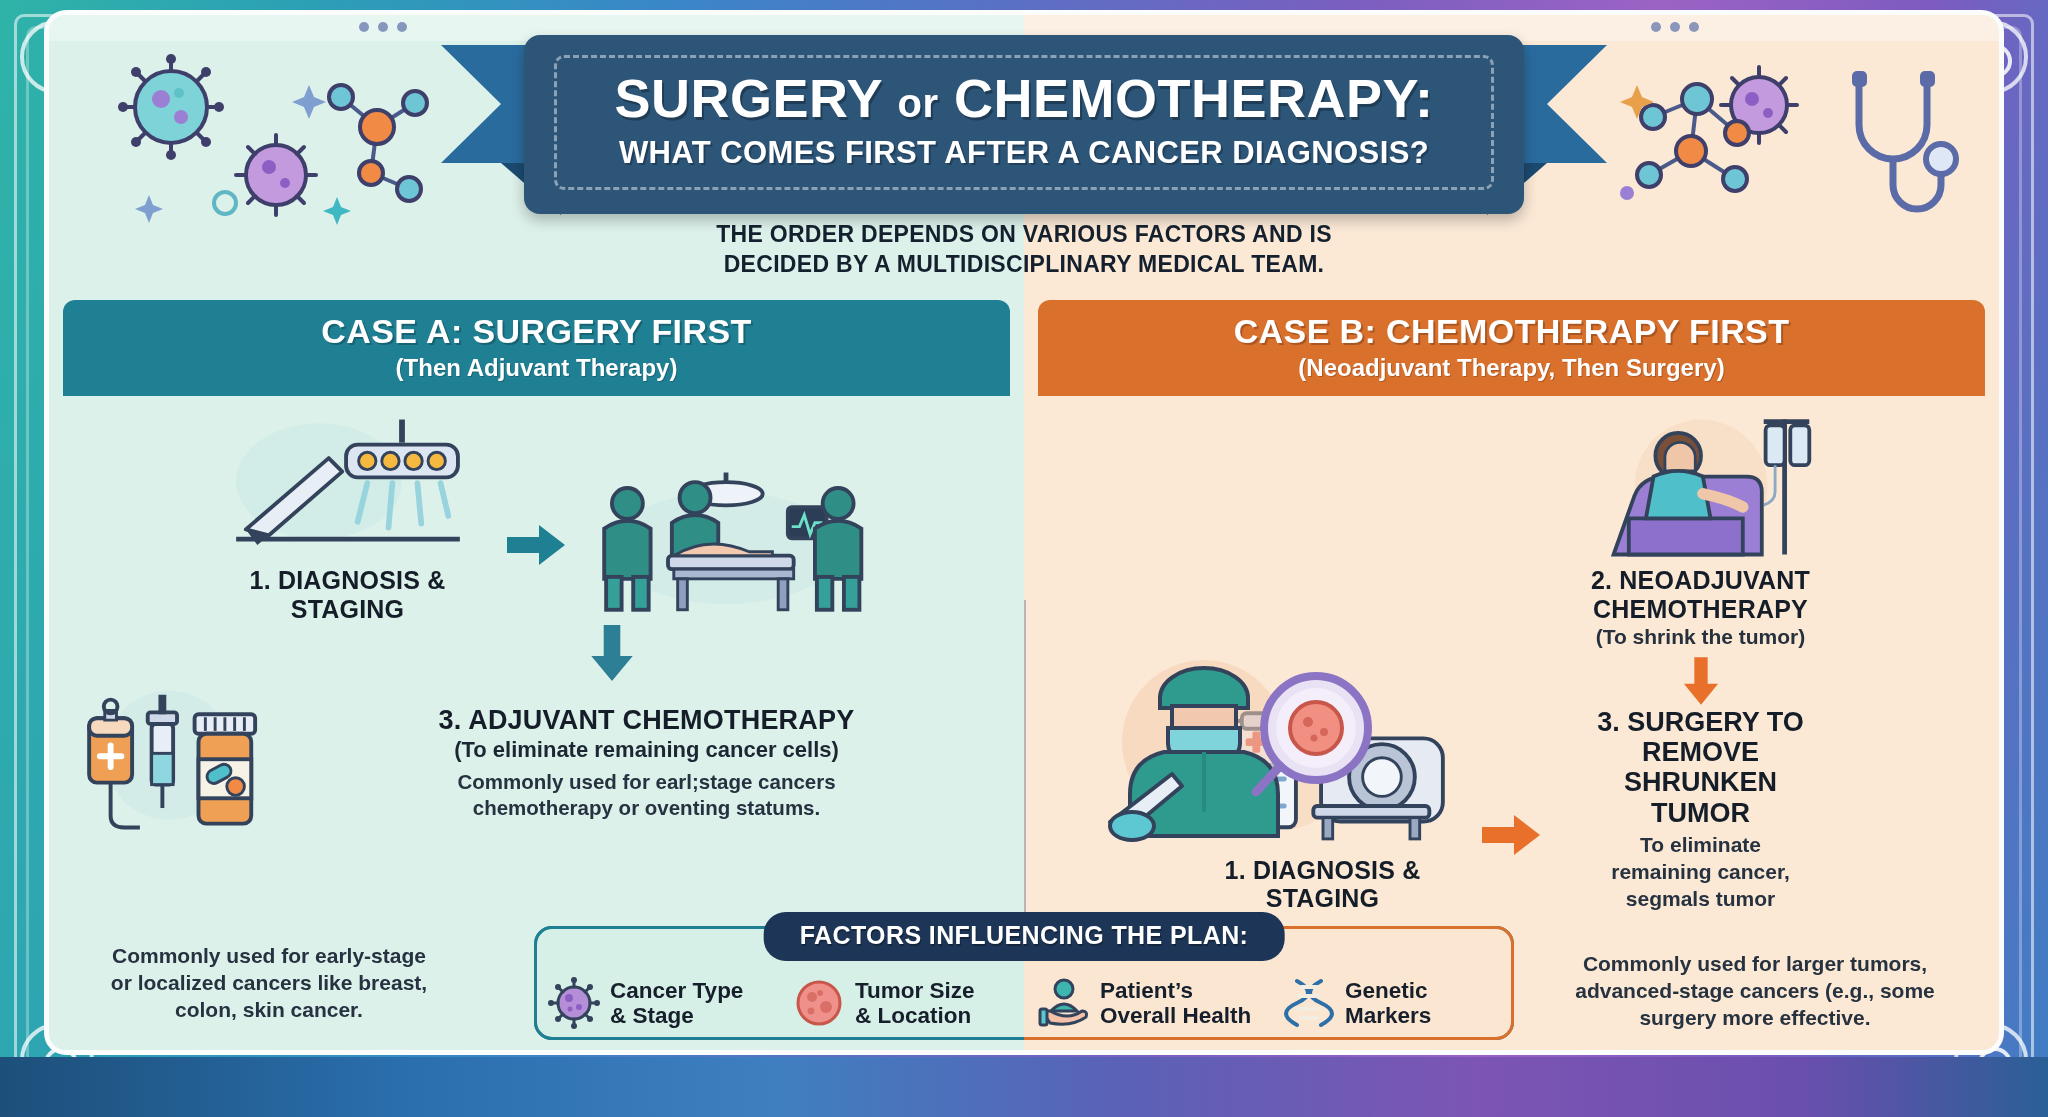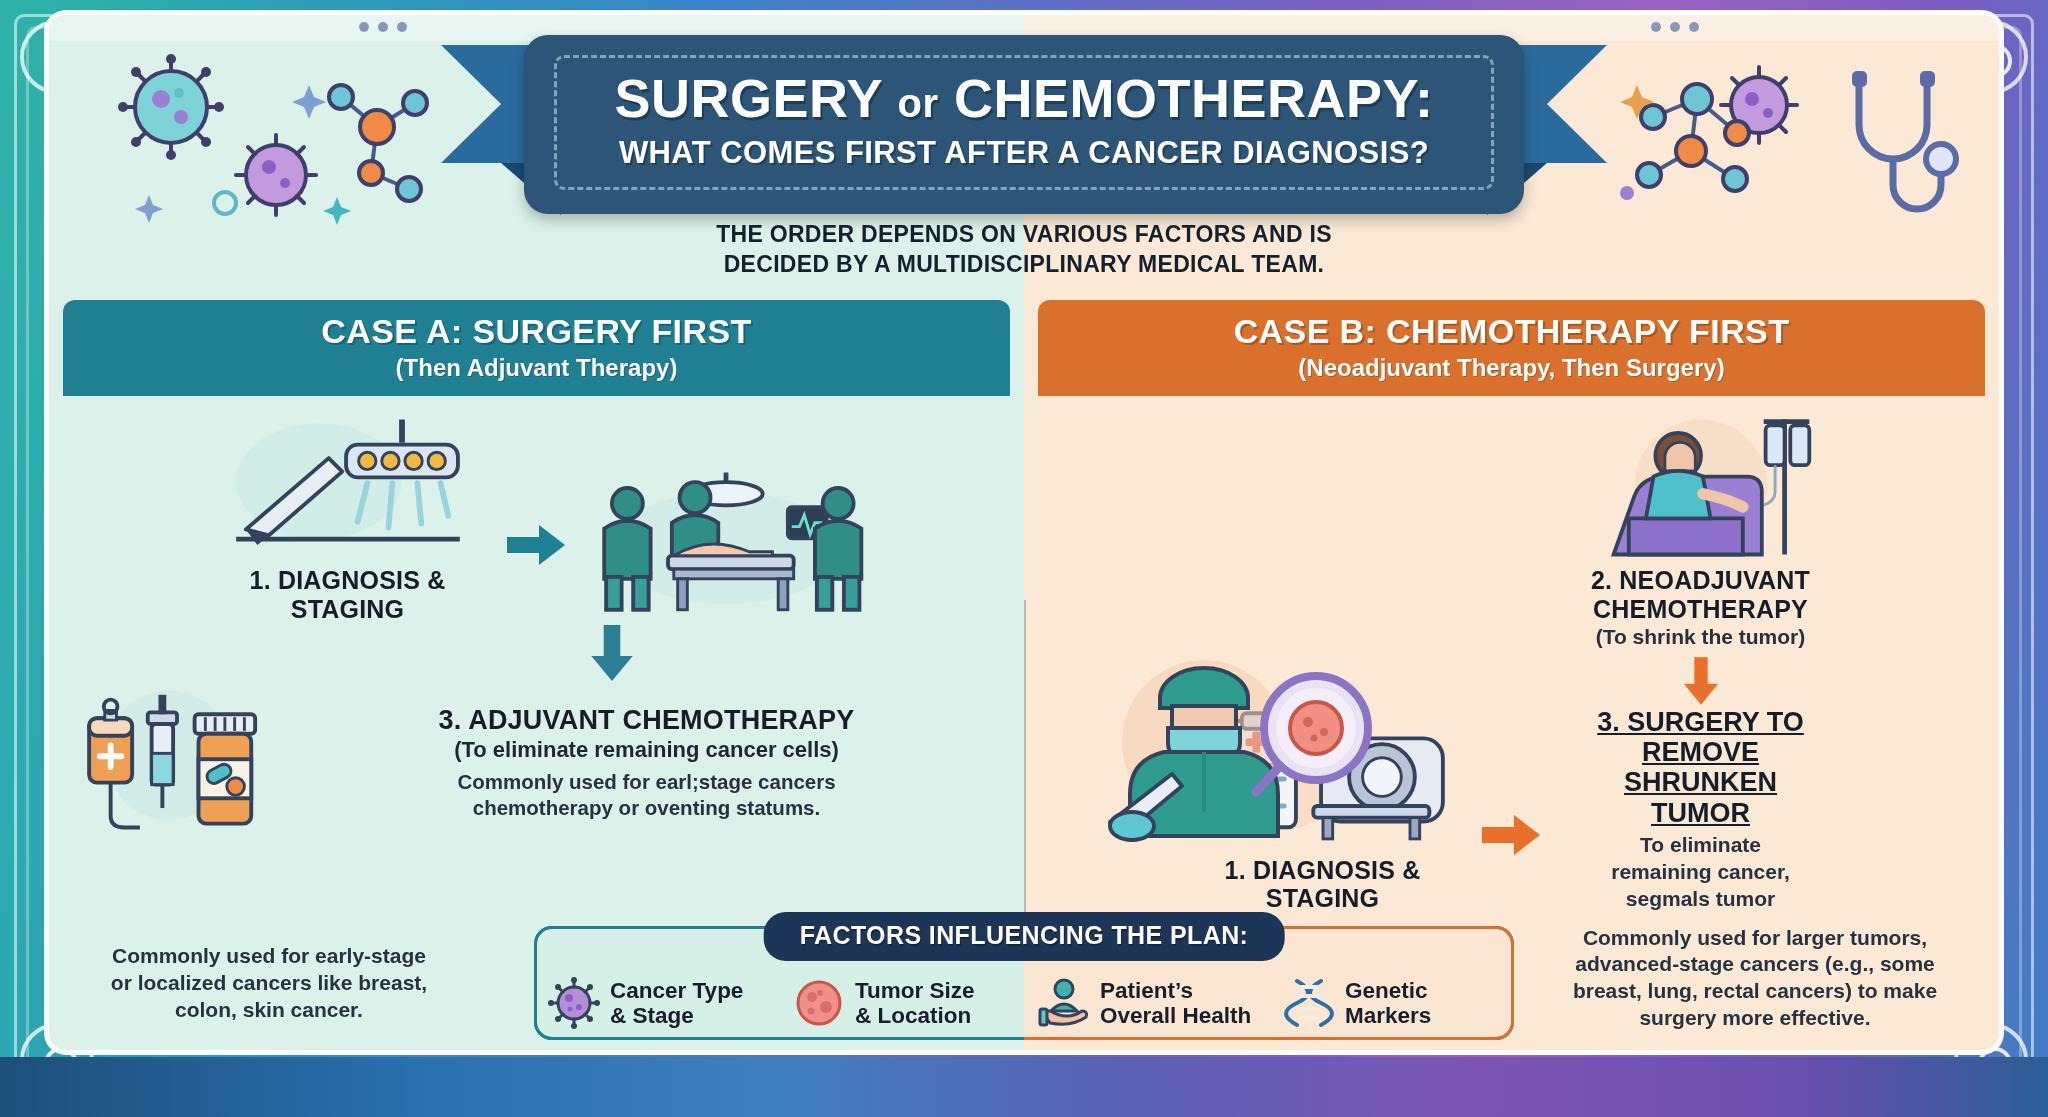--- a/index.html
+++ b/index.html
@@ -93,21 +93,21 @@
     position:absolute; top:140px; width:60px; height:52px; background:#1b4a70;
   }
   .ribbon-fold.l { left: 452px; clip-path: polygon(0 0,100% 0,100% 100%); }
   .ribbon-fold.r { right: 452px; clip-path: polygon(0 0,100% 0,0 100%); }
 
   .ribbon {
     position: absolute; left: 50%; transform: translateX(-50%);
     top: 12px;
     width: 1000px;
     background: #2c5578;
-    border-radius: 24px;
+    border-radius: 16px;
     padding: 20px 30px 24px;
     box-shadow: 0 6px 14px rgba(0,0,0,0.25);
   }
   .ribbon-inner {
     border: 3px dashed rgba(255,255,255,0.45);
     border-radius: 10px;
     padding: 12px 18px 16px;
     text-align: center;
   }
   .title-main {
@@ -201,21 +201,21 @@
     position: absolute; left: 40px; bottom: 34px; width: 360px;
     text-align: center;
   }
   .bottom-note-b {
     position: absolute; right: 34px; bottom: 26px; width: 420px;
     text-align: center;
   }
 
   
   .b-step3 { text-align:center; padding: 0 40px; }
-  .b-step3 h3 { font-size: 27px; font-weight: 800; color:#141d28; line-height:1.12;text-decoration:underline; }
+  .b-step3 h3 { font-size: 27px; font-weight: 800; color:#141d28; line-height:1.12; }
 
   
   .factors {
     position: absolute; left: 50%; transform: translateX(-50%);
     bottom: 10px; width: 980px; height: 128px; z-index: 9;
   }
   .factors-box {
     position: absolute; inset: 14px 0 0 0;
     border: 3px solid #1f7f93;
     border-radius: 18px;
@@ -683,21 +683,20 @@
                     <circle cx="260" cy="92" r="3.5"></circle>
                 </g>
                 <line x1="226" y1="120" x2="202" y2="146" stroke="#8b74c4" stroke-width="9" stroke-linecap="round"></line>
               </g>
             </svg>
           </div>
 
           <div class="bottom-note-b body-text">
             <div>Commonly used for larger tumors,</div>
             <div>advanced-stage cancers (e.g., some</div>
-            <div>breast, lung, rectal cancers) to make</div>
             <div>surgery more effective.</div>
           </div>
         </div>
       </div>
 
       <div class="col-divider"></div>
     </div>
 
     <div class="factors">
       <div class="factors-box">

